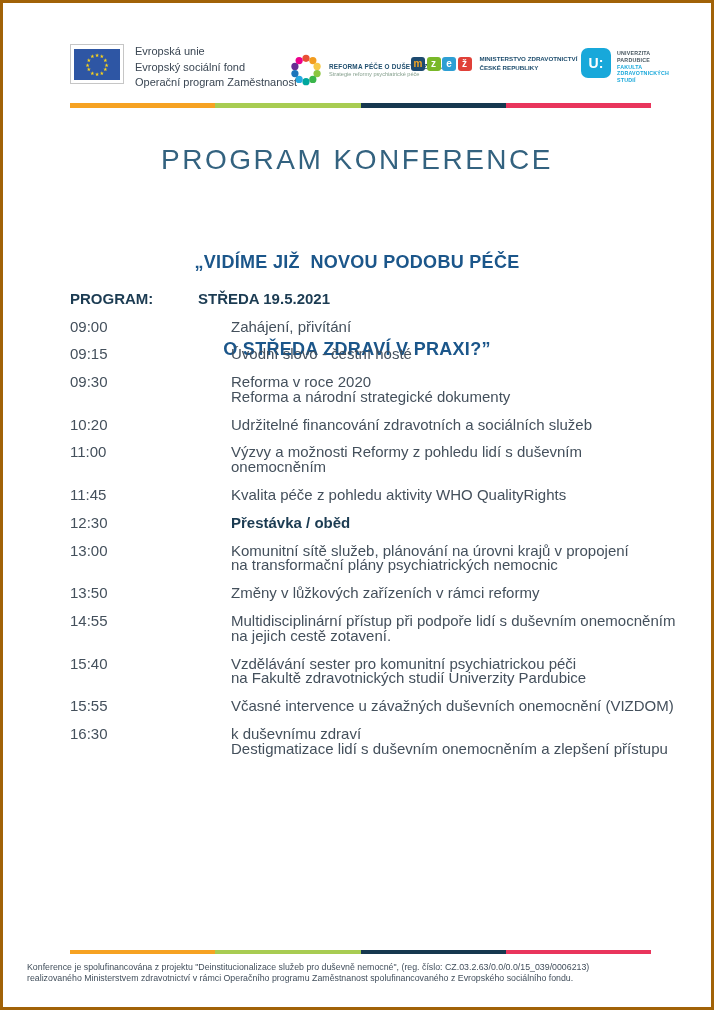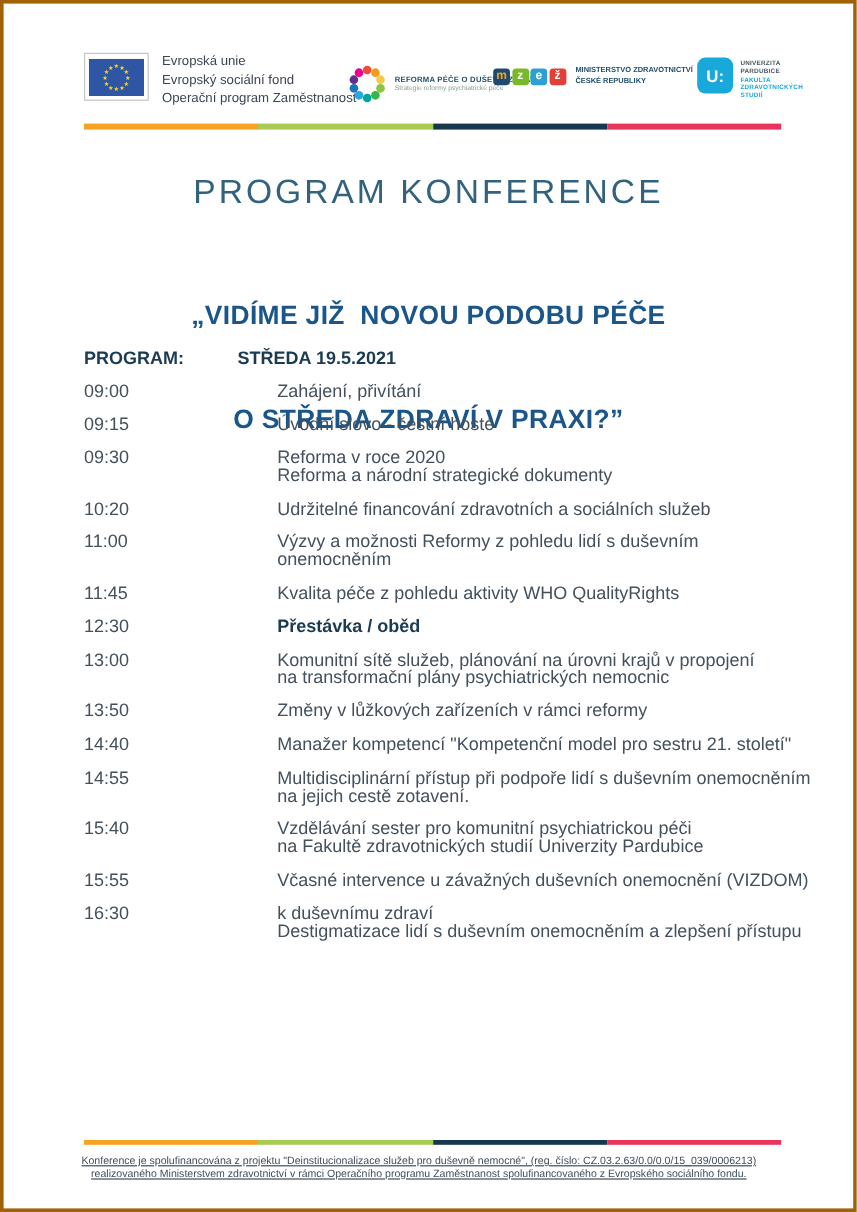--- a/index.html
+++ b/index.html
@@ -56,36 +56,36 @@
   .seg-navy   { background:#16384f; }
   .seg-pink   { background:#e9355c; }
 
   
   .doc-title {
     position:absolute; top:141px; left:0; right:0; text-align:center;
     font-size:28px; font-weight:400; letter-spacing:2.5px; color:#33627f;
   }
   .doc-subtitle {
     position:absolute; top:187px; left:0; right:0; text-align:center;
-    font-size:22px; font-weight:700; color:#1b568a; line-height:29px;
+    font-size:18px; font-weight:700; color:#1b568a; line-height:29px;
     letter-spacing:0.3px; white-space:pre-wrap;
   }
 
   
   .program { position:absolute; left:67px; top:289px; width:606px; font-size:15px; color:#44505c; }
   .program-header { display:flex; font-weight:700; color:#1b3b52; margin-bottom:13px; line-height:14.5px; }
   .col-time { width:128px; flex-shrink:0; }
   .prow { display:flex; margin-bottom:13px; line-height:14.8px;gap:33px; }
   .prow .desc span { display:block; }
   .prow.bold .desc { font-weight:700; color:#1b3b52;text-align:right; }
 
   
   .footer-text {
-    position:absolute; top:959px; left:12px; right:28px; text-align:center;
-    font-size:8.8px; line-height:11px; color:#414e5b;text-decoration:underline;
+    position:absolute; top:959px; left:24px; right:28px; text-align:left;
+    font-size:8.8px; line-height:11px; color:#414e5b;
   }
 </style>
 </head>
 <body>
 
 <div class="page">
 
   <div class="logo-row">
 
     <div class="eu-group">
@@ -231,26 +231,20 @@
         <span>na transformační plány psychiatrických nemocnic</span>
       </div>
     </div>
     <div class="prow">
       <div class="col-time">13:50</div>
       <div class="desc">
           <span>Změny v lůžkových zařízeních v rámci reformy</span>
         </div>
     </div>
     <div class="prow">
-      <div class="col-time">14:40</div>
-      <div class="desc">
-          <span>Manažer kompetencí "Kompetenční model pro sestru 21. století"</span>
-        </div>
-    </div>
-    <div class="prow">
       <div class="col-time">14:55</div>
       <div class="desc">
         <span>Multidisciplinární přístup při podpoře lidí s duševním onemocněním</span>
         <span>na jejich cestě zotavení.</span>
       </div>
     </div>
     <div class="prow">
       <div class="col-time">15:40</div>
       <div class="desc">
         <span>Vzdělávání sester pro komunitní psychiatrickou péči</span>

